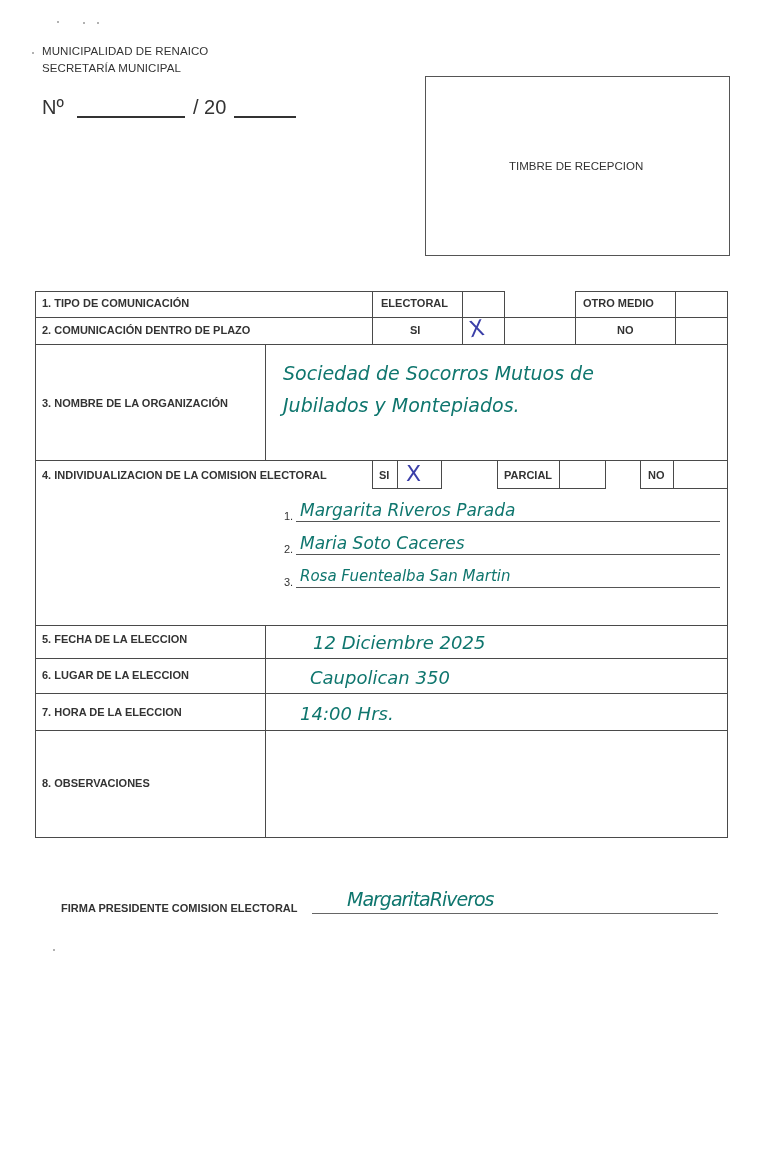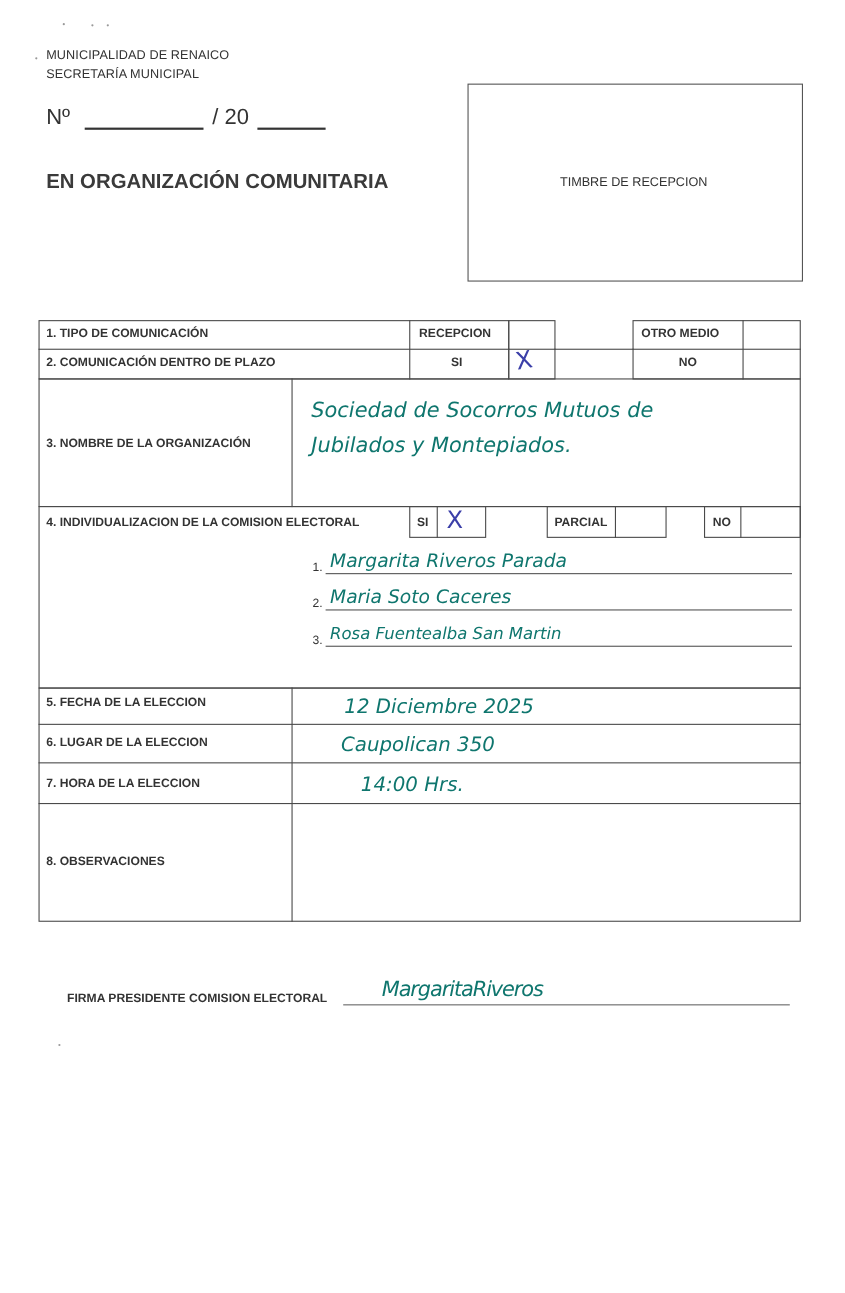--- a/index.html
+++ b/index.html
@@ -30,21 +30,20 @@
 
 <div class="abs hdr-small" style="left:42px;top:45px;">MUNICIPALIDAD DE RENAICO</div>
 <div class="abs hdr-small" style="left:42px;top:62px;">SECRETARÍA MUNICIPAL</div>
 
 <div class="abs numline" style="left:42px;top:96px;">Nº</div>
 <div class="abs" style="left:77px;top:116px;width:108px;height:1.5px;background:#333;"></div>
 <div class="abs numline" style="left:193px;top:96px;text-align:center;">/ 20</div>
 <div class="abs" style="left:234px;top:116px;width:62px;height:1.5px;background:#333;"></div>
 
 <div class="abs title" style="left:42px;top:151px;">
-  <div>EN ORGANIZACIÓN COMUNITARIA</div>
 </div>
 
 <div class="abs stamp" style="left:425px;top:76px;width:303px;height:178px;">
   <div class="abs stamp-label" style="left:83px;top:83px;">TIMBRE DE RECEPCION</div>
 </div>
 
 <div>
 
   <div class="box" style="left:35px;top:291px;width:428px;height:54px;"></div>
   <div class="line" style="left:35px;top:317px;width:428px;height:1px;"></div>
@@ -52,21 +51,21 @@
 
   <div class="box" style="left:462px;top:291px;width:43px;height:54px;"></div>
   <div class="line" style="left:462px;top:317px;width:43px;height:1px;"></div>
 
   <div class="box" style="left:575px;top:291px;width:153px;height:54px;"></div>
   <div class="line" style="left:575px;top:317px;width:153px;height:1px;"></div>
   <div class="line" style="left:675px;top:291px;width:1px;height:54px;"></div>
   <div class="line" style="left:504px;top:317px;width:72px;height:1px;"></div>
 
   <div class="abs cell-label" style="left:42px;top:297px;">1.  TIPO DE COMUNICACIÓN</div>
-  <div class="abs cell-label" style="left:381px;top:297px;">RECEPCION</div>
+  <div class="abs cell-label" style="left:381px;top:297px;">ELECTORAL</div>
   <div class="abs" style="left:463px;top:292px;width:41px;height:25px;"></div>
   <div class="abs cell-label" style="left:583px;top:297px;">OTRO MEDIO</div>
   <div class="abs" style="left:676px;top:292px;width:51px;height:25px;"></div>
 
   <div class="abs cell-label" style="left:42px;top:324px;">2.  COMUNICACIÓN DENTRO DE PLAZO</div>
   <div class="abs cell-label" style="left:410px;top:324px;">SI</div>
   <div class="abs mark" style="left:469px;top:316px;font-size:22px;transform:rotate(-10deg);">X</div>
   <div class="abs cell-label" style="left:617px;top:324px;">NO</div>
   <div class="abs" style="left:676px;top:318px;width:51px;height:26px;"></div>
 
@@ -112,21 +111,21 @@
   <div class="line" style="left:35px;top:693px;width:693px;height:1px;"></div>
   <div class="line" style="left:35px;top:730px;width:693px;height:1px;"></div>
 
   <div class="abs cell-label" style="left:42px;top:633px;">5.  FECHA DE LA ELECCION</div>
   <div class="abs hand" style="left:313px;top:632px;font-size:18px;">12 Diciembre 2025</div>
 
   <div class="abs cell-label" style="left:42px;top:669px;">6.  LUGAR DE LA ELECCION</div>
   <div class="abs hand" style="left:310px;top:667px;font-size:18px;">Caupolican 350</div>
 
   <div class="abs cell-label" style="left:42px;top:706px;">7.  HORA DE LA ELECCION</div>
-  <div class="abs hand" style="left:328px;top:703px;font-size:18px;">14:00 Hrs.</div>
+  <div class="abs hand" style="left:300px;top:703px;font-size:18px;">14:00 Hrs.</div>
 
   <div class="abs cell-label" style="left:42px;top:777px;">8.  OBSERVACIONES</div>
   <div class="abs" style="left:267px;top:732px;width:459px;height:104px;"></div>
 </div>
 
 <div class="abs cell-label" style="left:61px;top:902px;">FIRMA PRESIDENTE COMISION ELECTORAL</div>
 <div class="sigline" style="left:312px;top:913px;width:406px;background:#666;"></div>
 <div class="abs hand" style="left:315px;top:888px;font-size:19px;letter-spacing:-1px;margin-left:32px;">MargaritaRiveros</div>
 
 </body></html>

